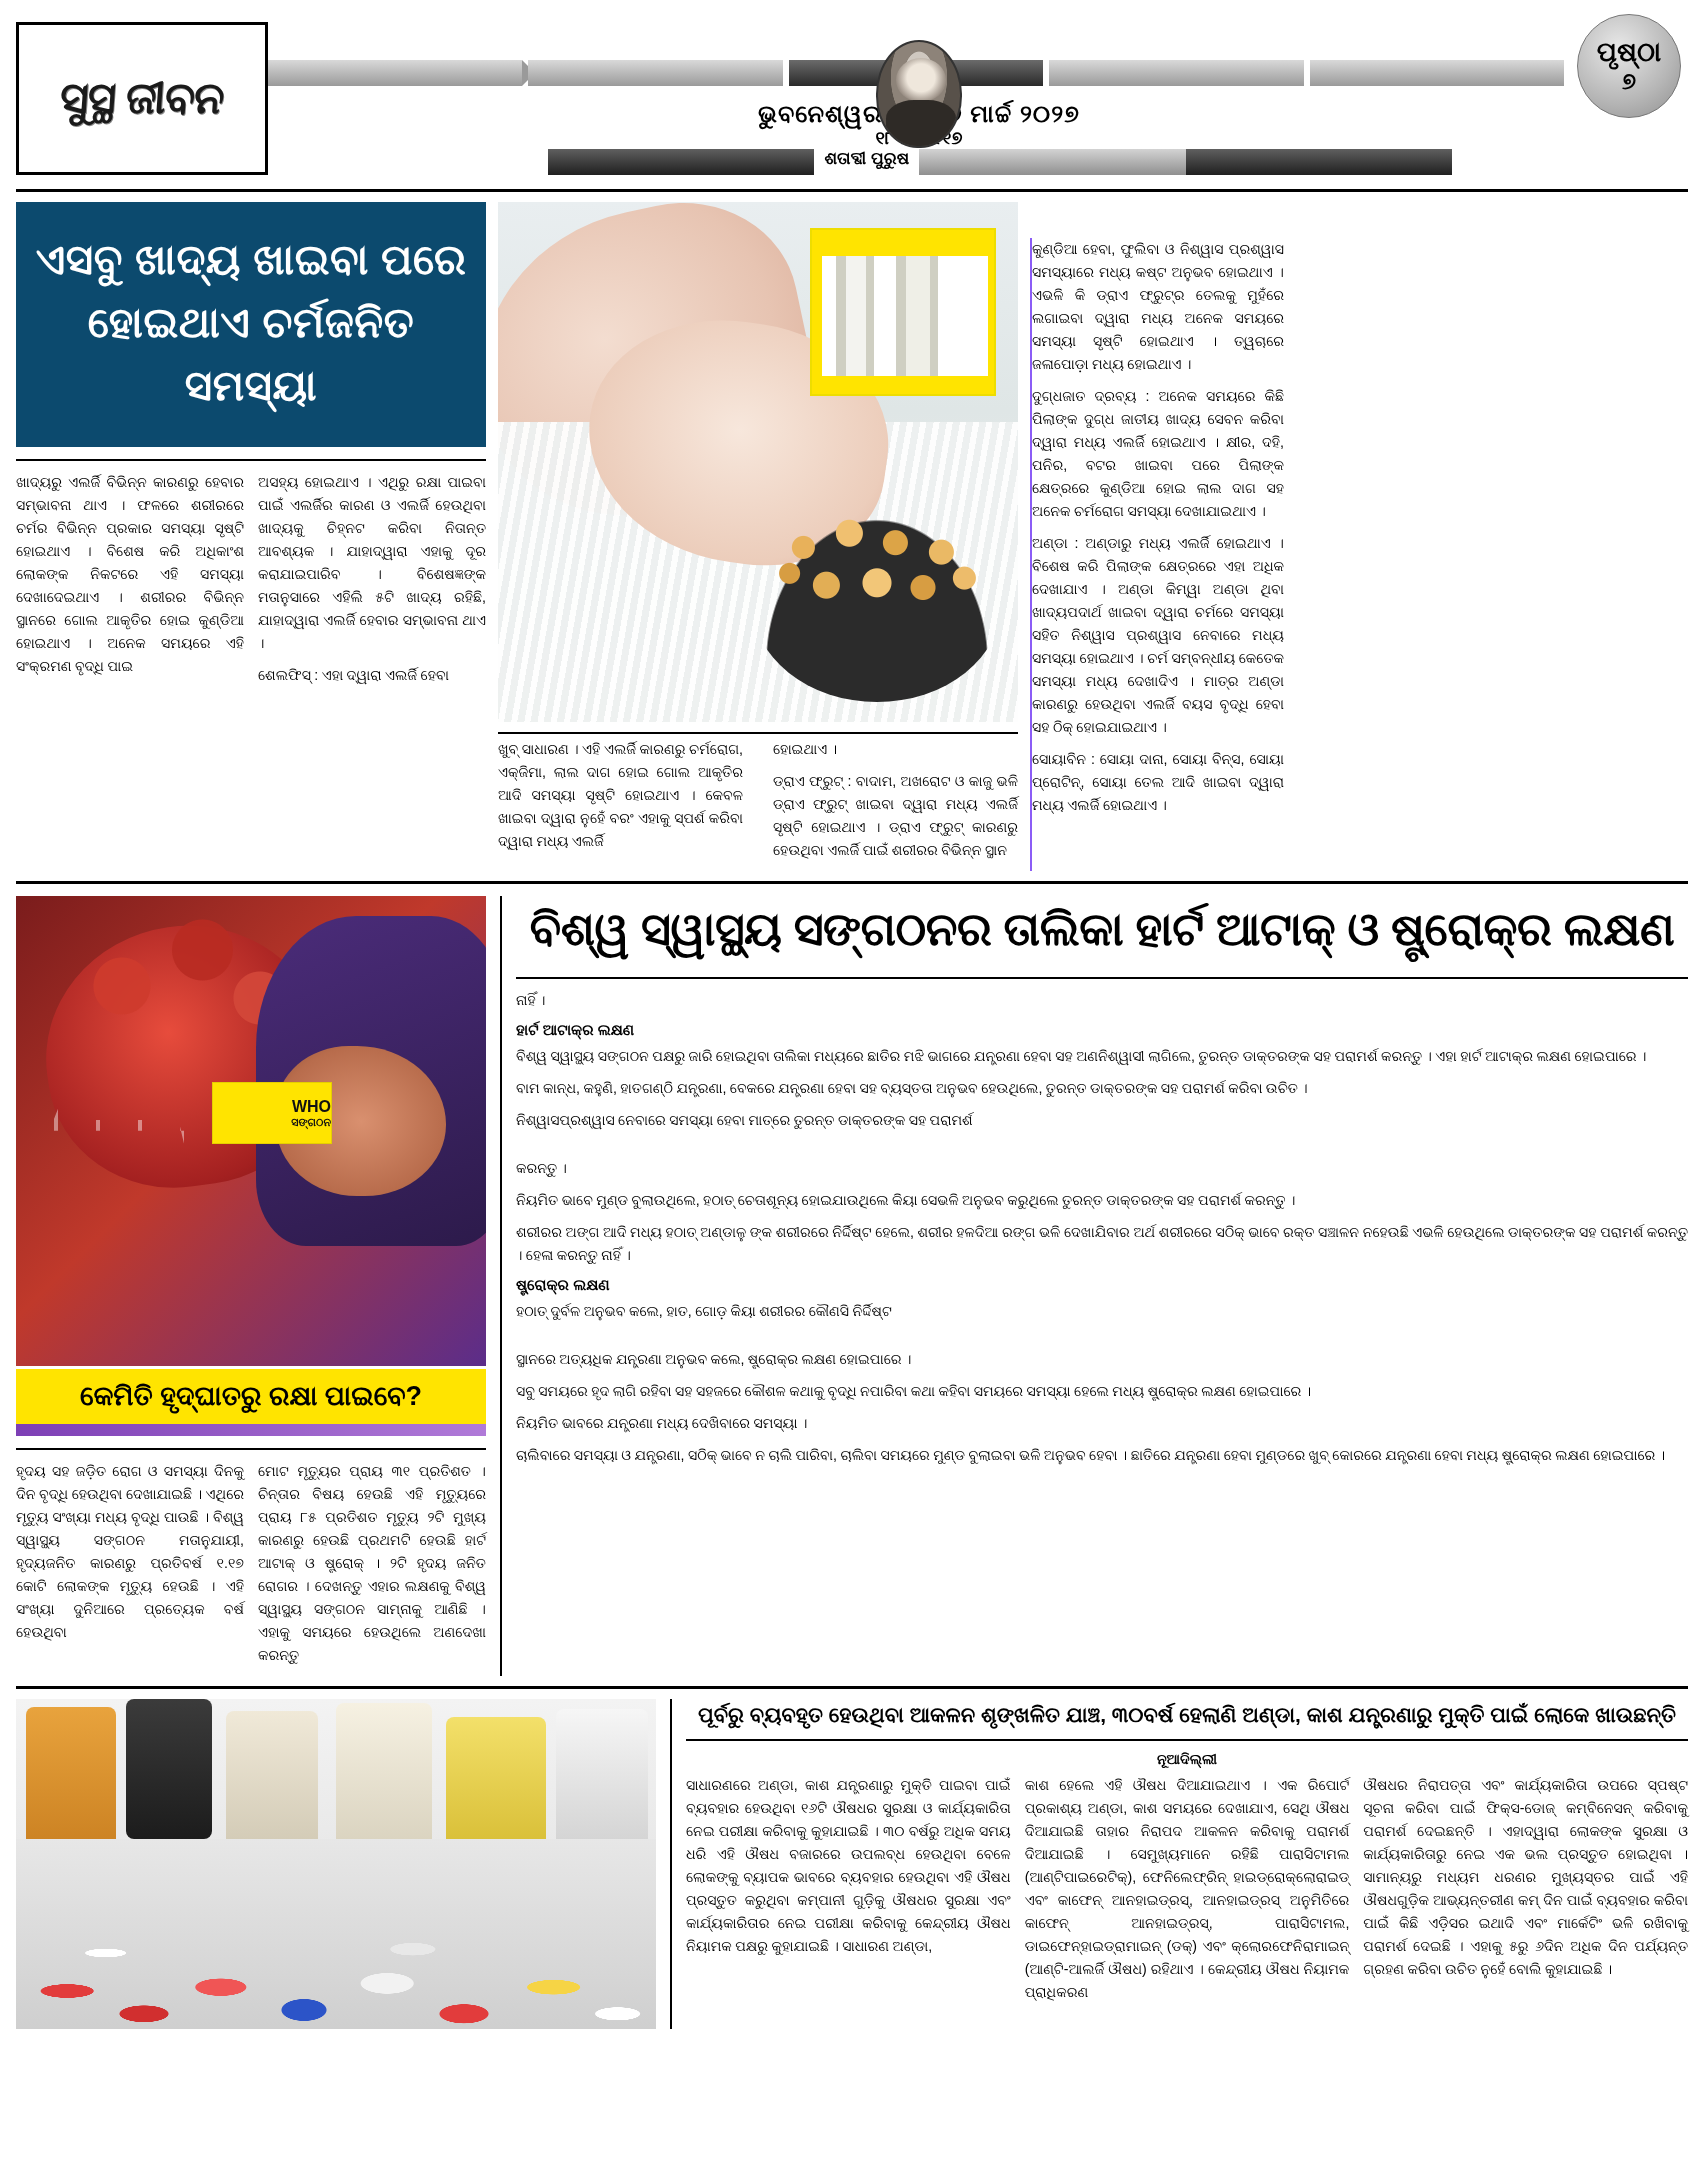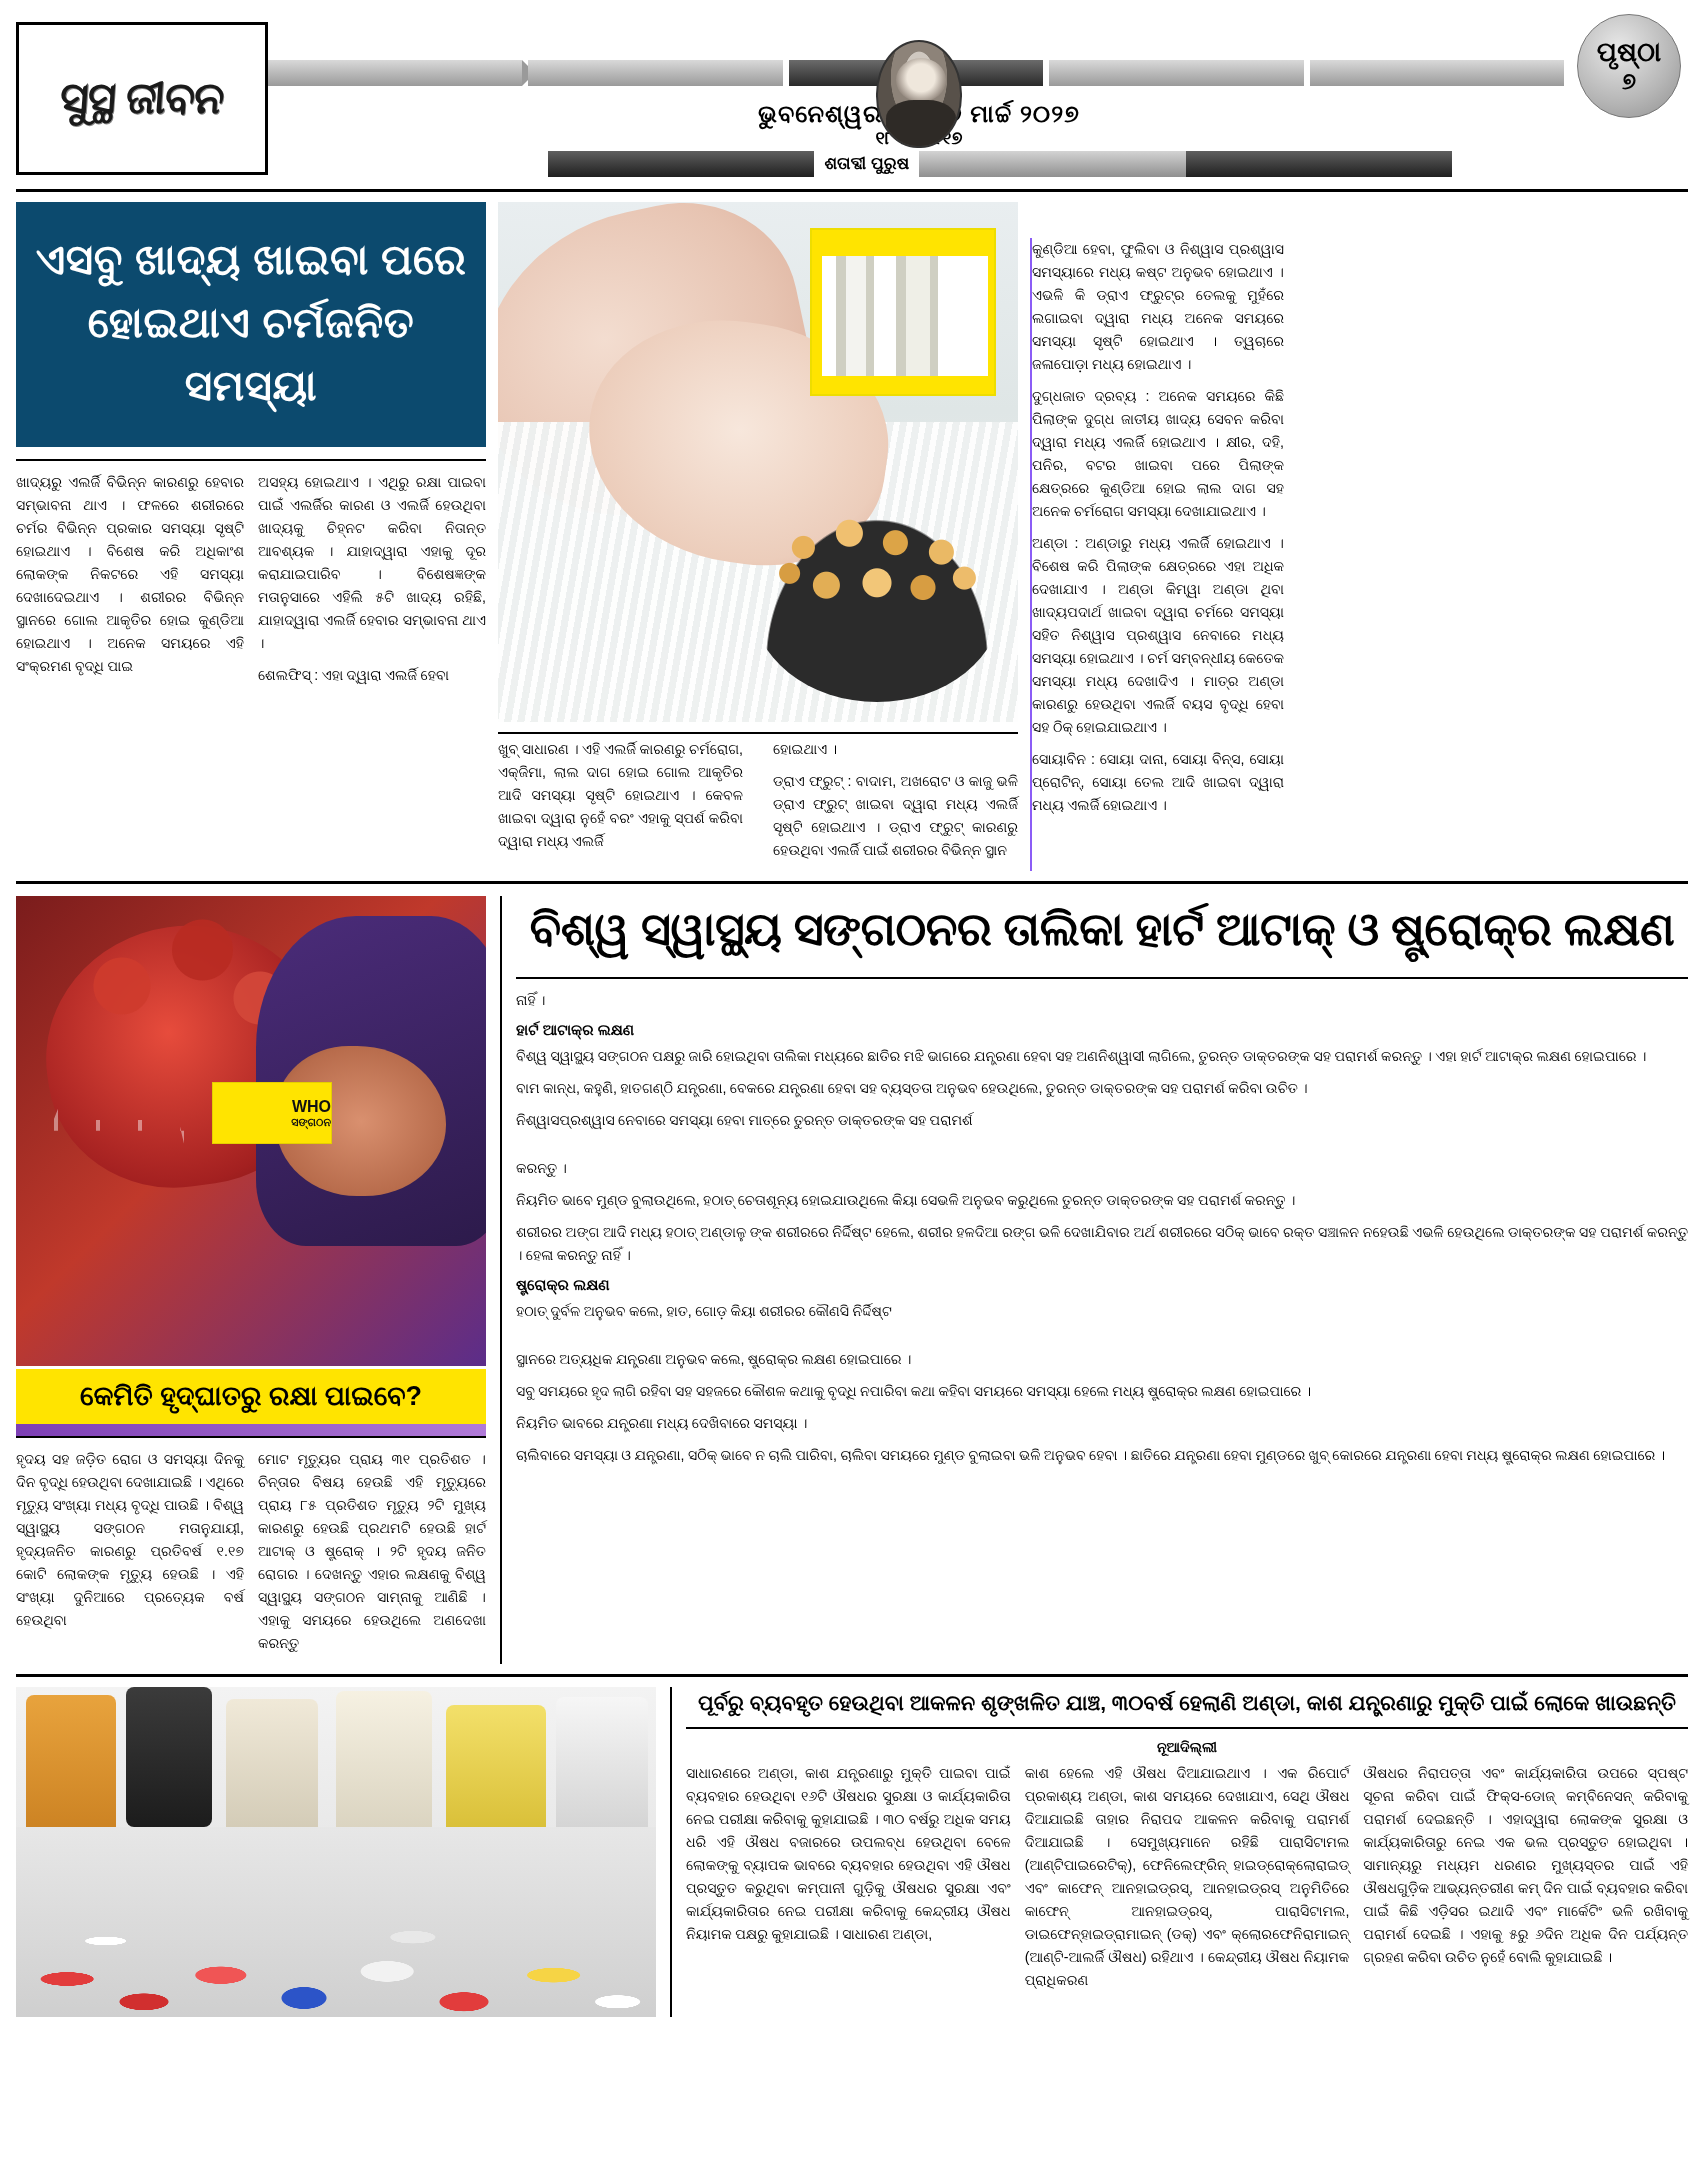--- a/index.html
+++ b/index.html
@@ -127,21 +127,21 @@
     align-items: center;
     justify-content: center;
     border: 1px solid #777;
   }
   .page-circle .p1 { font-size: 27px; font-weight: bold; }
   .page-circle .p2 { font-size: 23px; font-weight: bold; }
 
   .mast-band-lower {
     position:absolute; left:252px; right:118px; bottom: 10px;
     height: 30px;
-    display:flex; align-items:center;margin-left:28px;
+    display:flex; align-items:flex-start;margin-left:28px;
   }
   .band-seg { height:26px; background: linear-gradient(180deg,#d3d3d3,#8f8f8f); flex:1; }
   .band-seg.dark { background: linear-gradient(180deg,#5f5f5f,#1f1f1f); }
   .band-label {
     padding: 0 10px;
     font-size: 17px; font-weight: bold;
     white-space: nowrap;
   }
 
   .odia { font-family: "Liberation Sans", sans-serif; }
@@ -280,21 +280,21 @@
   .photo2 .who-badge .sm { font-size: 11px; font-weight: bold; }
   .yellow-strip {
     background: #ffe400;
     padding: 12px 10px;
     text-align: center;
     font-size: 27px;
     font-weight: bold;
     border-top: 3px solid #fff;
   }
   .purple-bar { height: 12px; background: linear-gradient(90deg,#7d3fb5,#b07ad8); }
-  .sec2-left-cols { display:flex; gap: 14px; border-top: 2px solid #000; padding-top: 10px; }
+  .sec2-left-cols { display:flex; gap: 14px; margin-top: 12px; border-top: 2px solid #000; padding-top: 10px; }
   .sec2-right { flex: 1; border-left: 2px solid #000; padding-left: 14px; }
   .headline2 {
     text-align: center;
     font-size: 46px;
     line-height: 1.45;
     font-weight: bold;
     letter-spacing: -0.5px;
     margin-bottom: 14px;
   }
   .sec2-right-cols { display:flex; gap: 16px; border-top: 2px solid #000; padding-top: 10px; flex-direction: column; }

